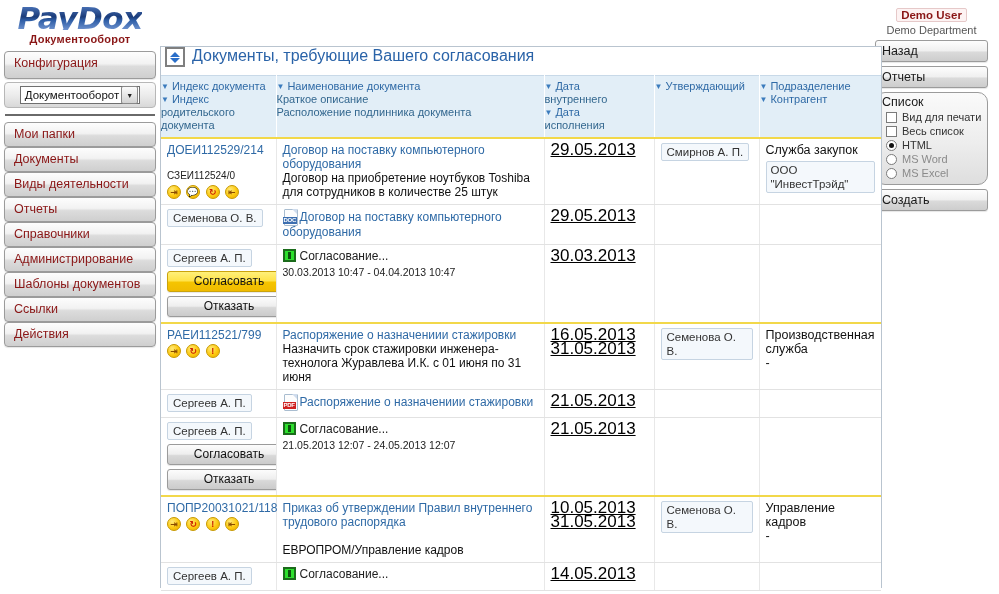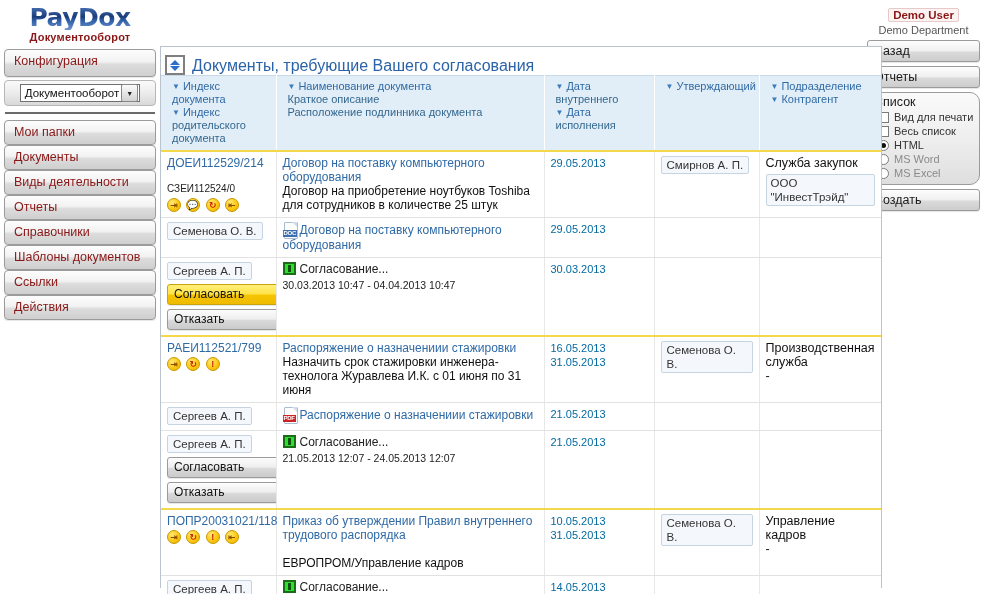--- a/index.html
+++ b/index.html
@@ -9,21 +9,21 @@
     font-family:"Liberation Sans","DejaVu Sans",sans-serif;
     font-size:12px;color:#222;
   }
   .page{position:relative;width:999px;height:594px;}
 
   
   .left-col{position:absolute;left:0;top:0;width:160px;height:594px;background:#ffffff;}
   .logo-wrap{padding:6px 0 4px 0;text-align:center;}
   .logo-main{
     font-family:"DejaVu Sans",sans-serif;
-    font-size:25px;font-weight:bold;
+    font-size:31px;font-weight:bold;font-style:italic;
     letter-spacing:-0.5px;
     background:linear-gradient(180deg,#4a73b8 0%,#1b3c7a 45%,#2f5ea6 60%,#6f93cf 100%);
     -webkit-background-clip:text;background-clip:text;color:#1b3c7a;
     -webkit-text-fill-color:transparent;
     display:inline-block;line-height:24px;
   }
   .logo-sub{font-size:11px;font-weight:bold;color:#8a1616;margin-top:1px;letter-spacing:0.2px;}
 
   .gbtn{
     display:block;box-sizing:border-box;
@@ -52,21 +52,21 @@
     width:15px;height:16px;margin:0 1px 0 2px;
     border:1px solid #888;border-radius:2px;
     background:linear-gradient(180deg,#fbfbfb,#d2d2d2);
     display:flex;align-items:center;justify-content:center;
     font-size:7px;color:#222;
   }
   .divider{height:2px;margin:6px 5px 4px 5px;border-top:2px solid #6a6a6a;}
   .menu .gbtn{height:25px;line-height:23px;margin:0 4px;}
 
   
-  .right-col{position:absolute;right:16px;top:0;width:119px;height:594px;background:#fff;}
+  .right-col{position:absolute;right:8px;top:0;width:119px;height:594px;background:#fff;}
   .user-box{text-align:center;padding-top:8px;}
   .user-name{
     display:inline-block;font-size:11.5px;font-weight:bold;color:#8a1616;
     background:#fdf3f3;border:1px solid #e6c9c9;border-radius:2px;padding:0 4px;
   }
   .user-dept{font-size:11px;color:#555;margin-top:2px;}
   .rbtn{
     display:block;box-sizing:border-box;margin:4px 3px;height:22px;line-height:20px;
     border:1px solid #9b9b9b;border-radius:3px;
     background:linear-gradient(180deg,#fdfdfd 0%,#f0f0f0 48%,#dadada 56%,#cdcdcd 100%);
@@ -93,70 +93,70 @@
   .rdo.on::after{content:"";width:5px;height:5px;border-radius:50%;background:#111;}
   .opt.dim{color:#8a8a8a;}
 
   
   .center{
     position:absolute;left:160px;top:46px;width:722px;height:542px;
     box-sizing:border-box;
     border:1px solid #b9c4cf;background:#ffffff;
   }
   .title-bar{
-    display:flex;align-items:flex-end;height:28px;
+    display:flex;align-items:flex-start;height:28px;
     background:#ffffff;padding-left:4px;
   }
   .tog{
     width:20px;height:20px;box-sizing:border-box;flex:none;
     border:2px solid #7f7f7f;background:#ffffff;
     display:flex;flex-direction:column;align-items:center;justify-content:center;
     margin-right:7px;
   }
   .tog .tri-u{width:0;height:0;border-left:5px solid transparent;border-right:5px solid transparent;border-bottom:5px solid #2a6fc9;}
   .tog .tri-d{width:0;height:0;border-left:5px solid transparent;border-right:5px solid transparent;border-top:5px solid #2a6fc9;margin-top:1px;}
   .page-title{font-size:16px;color:#2a63a8;white-space:nowrap;}
 
   table.grid{width:100%;border-collapse:collapse;table-layout:fixed;}
   table.grid td,table.grid th{vertical-align:top;}
   .hdr td{
     background:#e2eef7;border-right:1px solid #ffffff;
     border-top:1px solid #c8d9e8;border-bottom:2px solid #f2d84a;
-    padding:4px 5px 5px 11px;font-size:11px;color:#2f6aa6;line-height:13px;
+    padding:4px 5px 5px 0;font-size:11px;color:#2f6aa6;line-height:13px;
   }
   .hdr td:last-child{border-right:none;}
   .caret{color:#3b7bbd;font-size:8px;margin-right:3px;vertical-align:1px;}
   .hdr .plain{color:#33678f;}
 
   .drow td{
     border-bottom:1px solid #e2e2e2;border-right:1px solid #e8e8e8;
     padding:4px 6px 5px 6px;font-size:12px;line-height:14px;background:#fff;
   }
   .drow td:last-child{border-right:none;}
   .grpend td{border-bottom:2px solid #f2d84a;}
   .docidx{color:#2f6aa6;font-size:12px;}
   .subidx{color:#222;font-size:10px;margin-top:12px;}
   .doclink{color:#2f6aa6;}
   .descr{color:#111;}
-  .dates{font-size:11px;color:#0369a1;}
+  .dates{font-size:17px;color:#000000;text-decoration:underline;}
   .dept{font-size:12.5px;color:#111;}
 
   .person{
     display:inline-block;border:1px solid #c6d4e2;background:#f4f8fc;
     border-radius:2px;padding:1px 5px;font-size:11.5px;color:#333;
   }
   .contr{
     display:inline-block;border:1px solid #c6d4e2;background:#f4f8fc;
     border-radius:2px;padding:1px 4px;font-size:11.5px;color:#333;margin-top:4px;
   }
   .actbtn{
     display:block;box-sizing:border-box;width:118px;height:21px;line-height:19px;
     margin-top:4px;border:1px solid #9b9b9b;border-radius:3px;
     background:linear-gradient(180deg,#fcfcfc 0%,#eeeeee 48%,#d8d8d8 56%,#cbcbcb 100%);
-    padding-left:6px;font-size:12px;color:#111;box-shadow:0 1px 1px rgba(0,0,0,.10);
+    padding-left:6px;font-size:12px;color:#111;box-shadow:0 1px 1px rgba(0,0,0,.10);text-align:center;
   }
   .actbtn.yellow{
     border:1px solid #caa30d;
     background:linear-gradient(180deg,#fff07a 0%,#ffe34b 45%,#f5c400 55%,#f0bb00 100%);
   }
 
   
   .fico{display:inline-block;width:15px;height:16px;position:relative;vertical-align:-4px;margin-right:2px;}
   .fico .sheet{position:absolute;left:1px;top:0;width:12px;height:15px;background:#fdfdfd;border:1px solid #a9bdd0;border-radius:1px;}
   .fico .fold{position:absolute;right:1px;top:0;width:0;height:0;border-left:5px solid transparent;border-top:5px solid #cfdced;}
@@ -202,20 +202,21 @@
     </div>
 
     <div class="divider"></div>
 
     <div class="menu">
       <div class="gbtn">Мои папки</div>
       <div class="gbtn">Документы</div>
       <div class="gbtn">Виды деятельности</div>
       <div class="gbtn">Отчеты</div>
       <div class="gbtn">Справочники</div>
+      <div class="gbtn">Администрирование</div>
       <div class="gbtn">Шаблоны документов</div>
       <div class="gbtn">Ссылки</div>
       <div class="gbtn">Действия</div>
     </div>
   </div>
 
   <div class="right-col">
     <div class="user-box">
       <div class="user-name">Demo User</div>
       <div class="user-dept">Demo Department</div>

